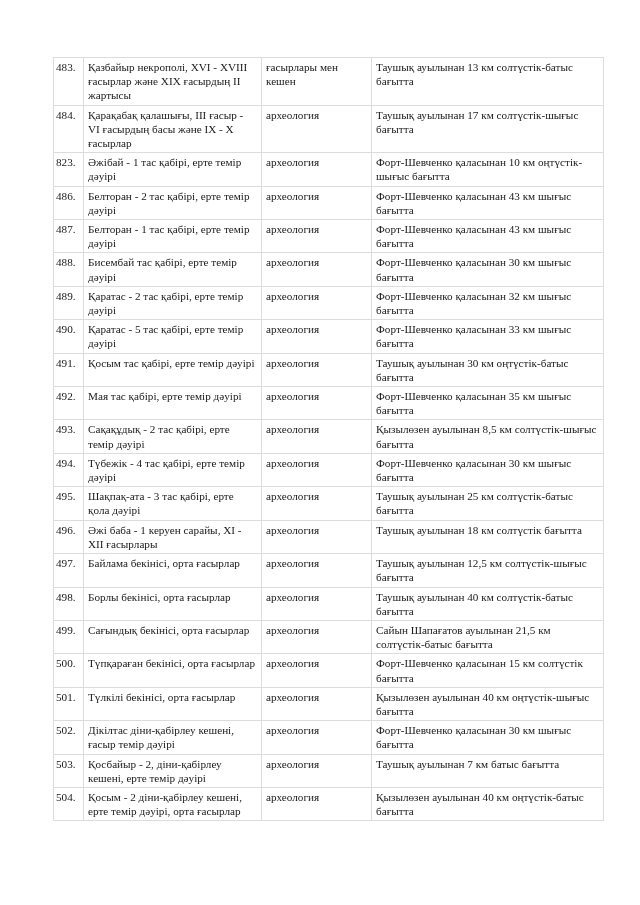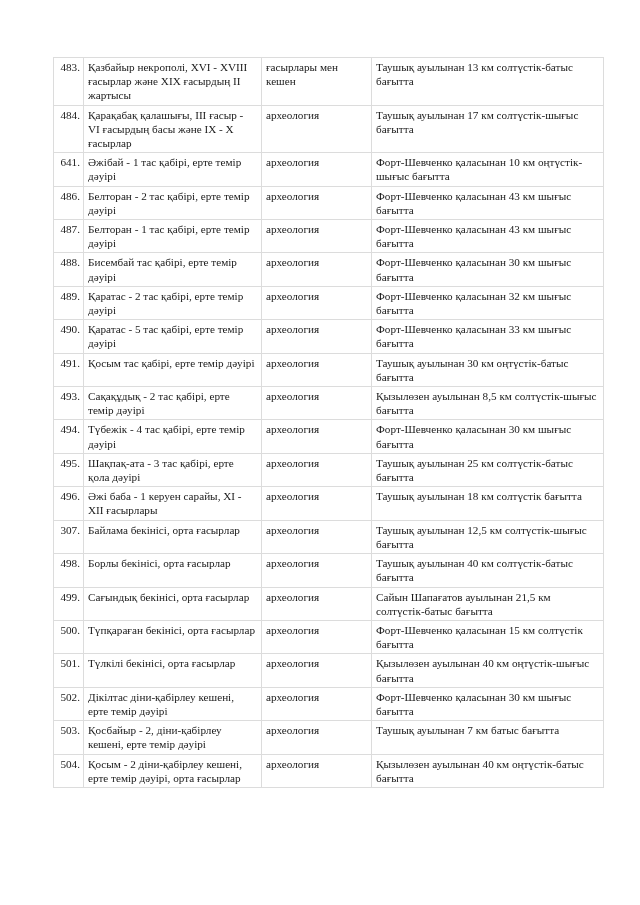--- a/index.html
+++ b/index.html
@@ -31,21 +31,21 @@
     vertical-align: top;
     font-size: 11.2px;
     line-height: 14.2px;
     padding: 2px 4px 2px 4px;
     overflow: hidden;
   }
   col.c-num { width: 30px; }
   col.c-name { width: 178px; }
   col.c-type { width: 110px; }
   col.c-loc { width: 232px; }
-  td.num { text-align: right; padding-right: 3px; padding-left: 2px; }
+  td.num { padding-right: 3px; padding-left: 2px; }
   tr.r3 td { height: 42px; }
   tr.r2 td { height: 28px; }
 </style>
 </head>
 <body>
 
 <div class="page">
   <table>
     <colgroup>
       <col class="c-num">
@@ -60,21 +60,21 @@
         <td>ғасырлары мен кешен</td>
         <td>Таушық ауылынан 13 км солтүстік-батыс бағытта</td>
       </tr>
       <tr class="r3">
         <td class="num">484.</td>
         <td>Қарақабақ қалашығы, III ғасыр - VI ғасырдың басы және IX - X ғасырлар</td>
         <td>археология</td>
         <td>Таушық ауылынан 17 км солтүстік-шығыс бағытта</td>
       </tr>
       <tr class="r2">
-        <td class="num">641.</td>
+        <td class="num">823.</td>
         <td>Әжібай - 1 тас қабірі, ерте темір дәуірі</td>
         <td>археология</td>
         <td>Форт-Шевченко қаласынан 10 км оңтүстік-шығыс бағытта</td>
       </tr>
       <tr class="r2">
         <td class="num">486.</td>
         <td>Белторан - 2 тас қабірі, ерте темір дәуірі</td>
         <td>археология</td>
         <td>Форт-Шевченко қаласынан 43 км шығыс бағытта</td>
       </tr>
@@ -102,20 +102,26 @@
         <td>археология</td>
         <td>Форт-Шевченко қаласынан 33 км шығыс бағытта</td>
       </tr>
       <tr class="r2">
         <td class="num">491.</td>
         <td>Қосым тас қабірі, ерте темір дәуірі</td>
         <td>археология</td>
         <td>Таушық ауылынан 30 км оңтүстік-батыс бағытта</td>
       </tr>
       <tr class="r2">
+        <td class="num">492.</td>
+        <td>Мая тас қабірі, ерте темір дәуірі</td>
+        <td>археология</td>
+        <td>Форт-Шевченко қаласынан 35 км шығыс бағытта</td>
+      </tr>
+      <tr class="r2">
         <td class="num">493.</td>
         <td>Сақақұдық - 2 тас қабірі, ерте темір дәуірі</td>
         <td>археология</td>
         <td>Қызылөзен ауылынан 8,5 км солтүстік-шығыс бағытта</td>
       </tr>
       <tr class="r2">
         <td class="num">494.</td>
         <td>Түбежік - 4 тас қабірі, ерте темір дәуірі</td>
         <td>археология</td>
         <td>Форт-Шевченко қаласынан 30 км шығыс бағытта</td>
@@ -126,21 +132,21 @@
         <td>археология</td>
         <td>Таушық ауылынан 25 км солтүстік-батыс бағытта</td>
       </tr>
       <tr class="r2">
         <td class="num">496.</td>
         <td>Әжі баба - 1 керуен сарайы, XI - XII ғасырлары</td>
         <td>археология</td>
         <td>Таушық ауылынан 18 км солтүстік бағытта</td>
       </tr>
       <tr class="r2">
-        <td class="num">307.</td>
+        <td class="num">497.</td>
         <td>Байлама бекінісі, орта ғасырлар</td>
         <td>археология</td>
         <td>Таушық ауылынан 12,5 км солтүстік-шығыс бағытта</td>
       </tr>
       <tr class="r2">
         <td class="num">498.</td>
         <td>Борлы бекінісі, орта ғасырлар</td>
         <td>археология</td>
         <td>Таушық ауылынан 40 км солтүстік-батыс бағытта</td>
       </tr>
@@ -157,21 +163,21 @@
         <td>Форт-Шевченко қаласынан 15 км солтүстік бағытта</td>
       </tr>
       <tr class="r2">
         <td class="num">501.</td>
         <td>Түлкілі бекінісі, орта ғасырлар</td>
         <td>археология</td>
         <td>Қызылөзен ауылынан 40 км оңтүстік-шығыс бағытта</td>
       </tr>
       <tr class="r2">
         <td class="num">502.</td>
-        <td>Дікілтас діни-қабірлеу кешені, ерте темір дәуірі</td>
+        <td>Дікілтас діни-қабірлеу кешені, ғасыр темір дәуірі</td>
         <td>археология</td>
         <td>Форт-Шевченко қаласынан 30 км шығыс бағытта</td>
       </tr>
       <tr class="r2">
         <td class="num">503.</td>
         <td>Қосбайыр - 2, діни-қабірлеу кешені, ерте темір дәуірі</td>
         <td>археология</td>
         <td>Таушық ауылынан 7 км батыс бағытта</td>
       </tr>
       <tr class="r2">

